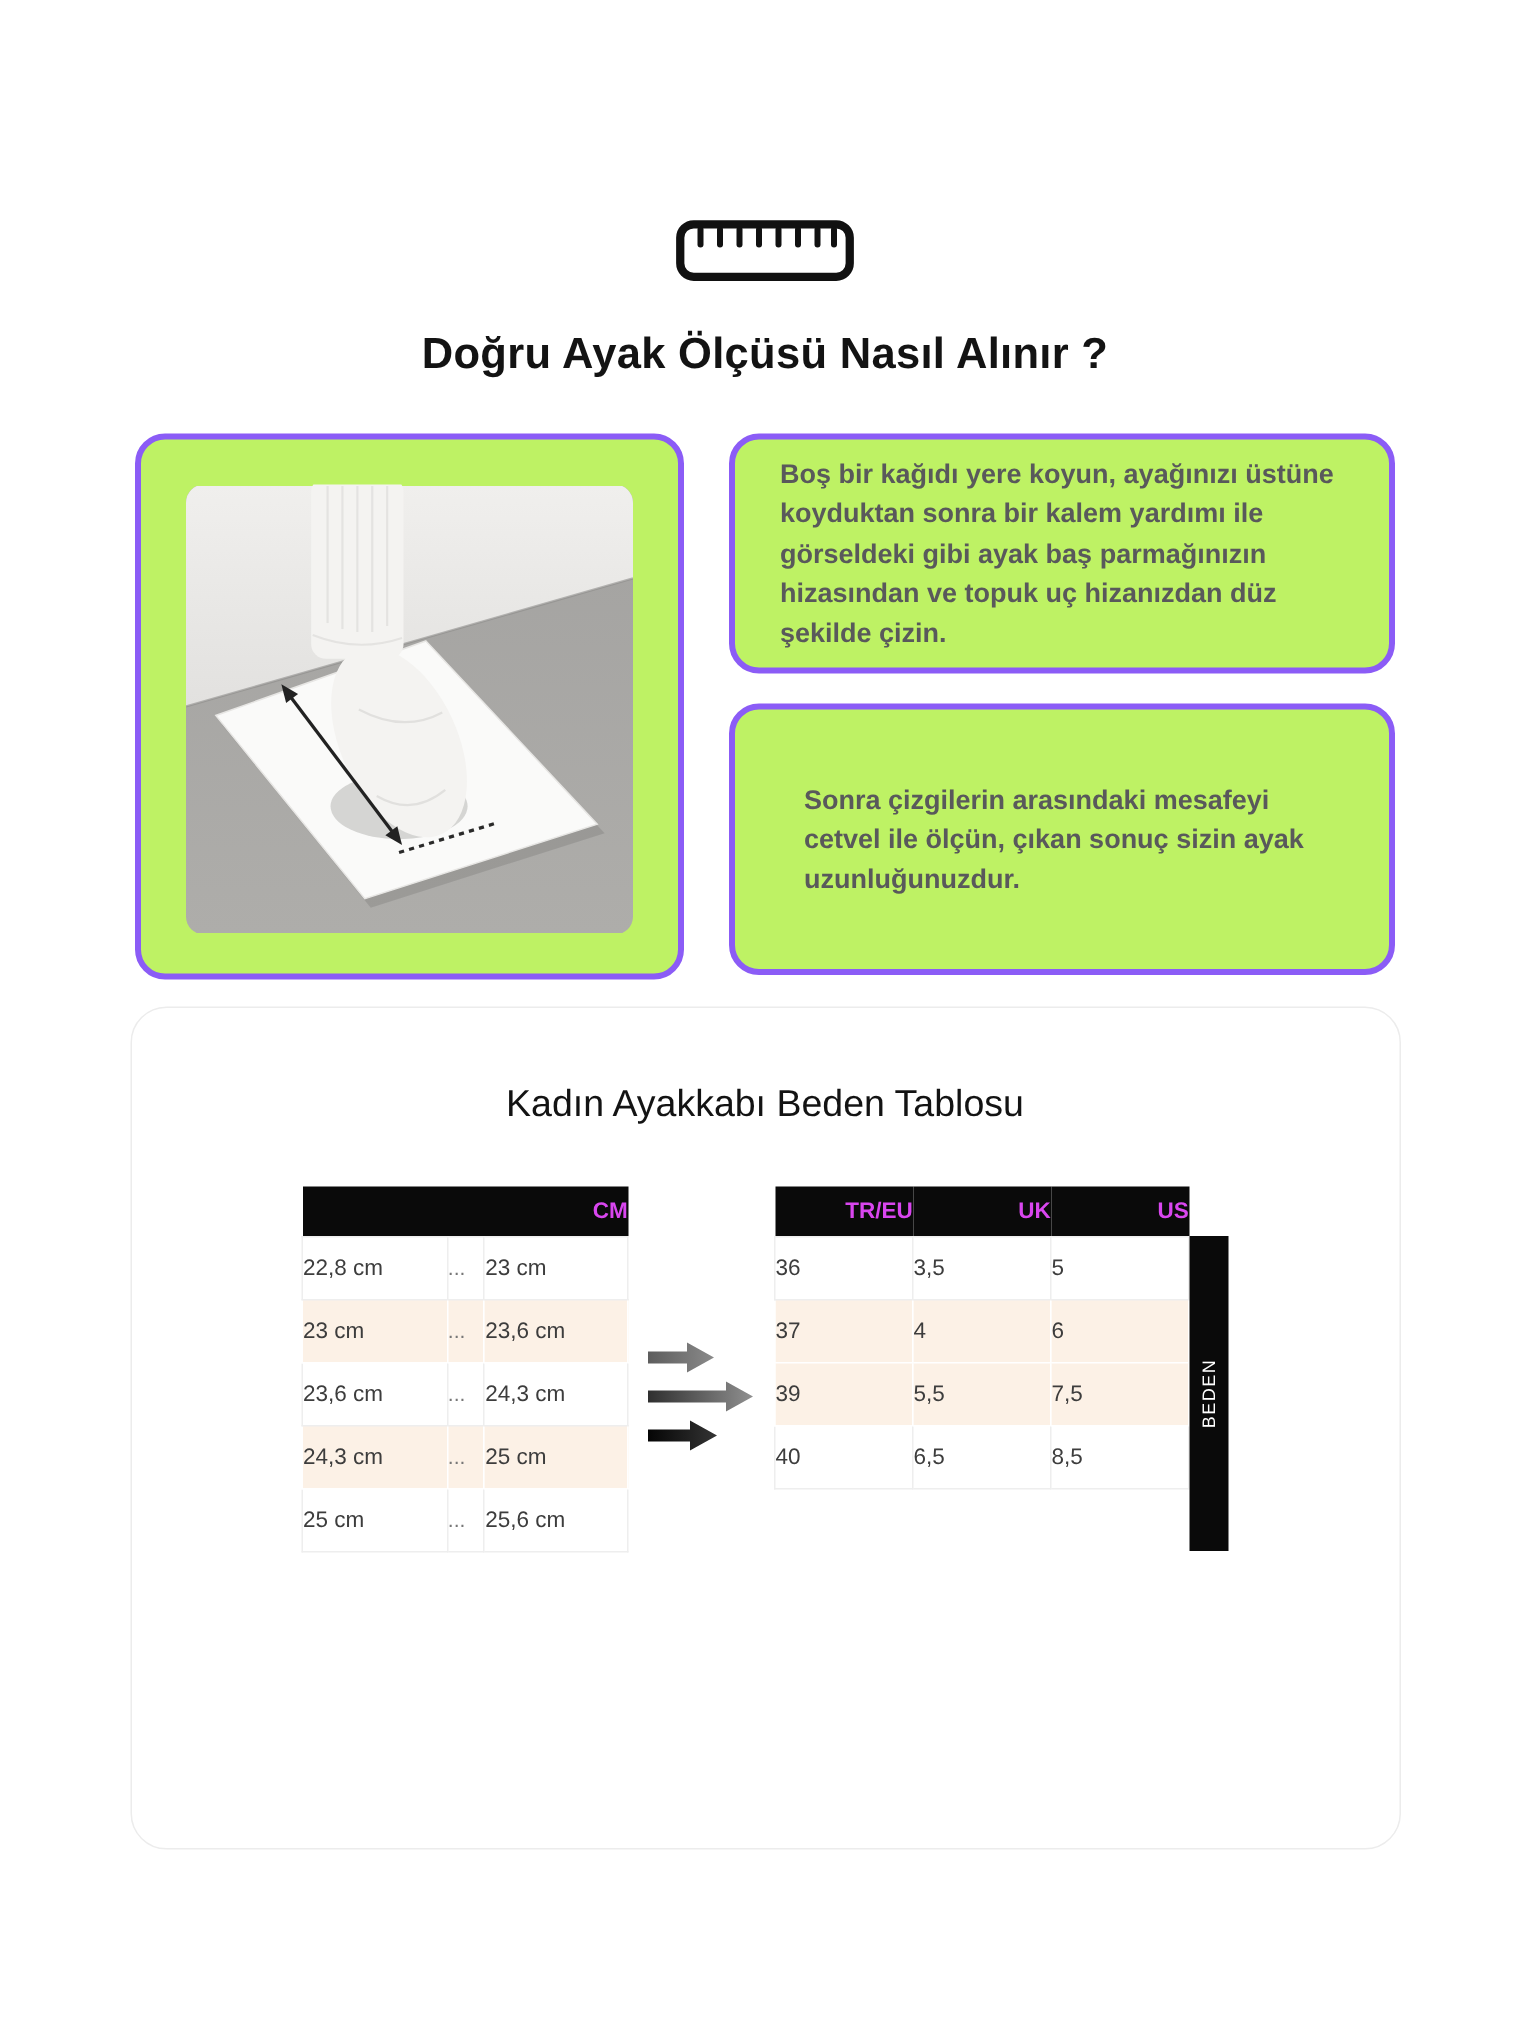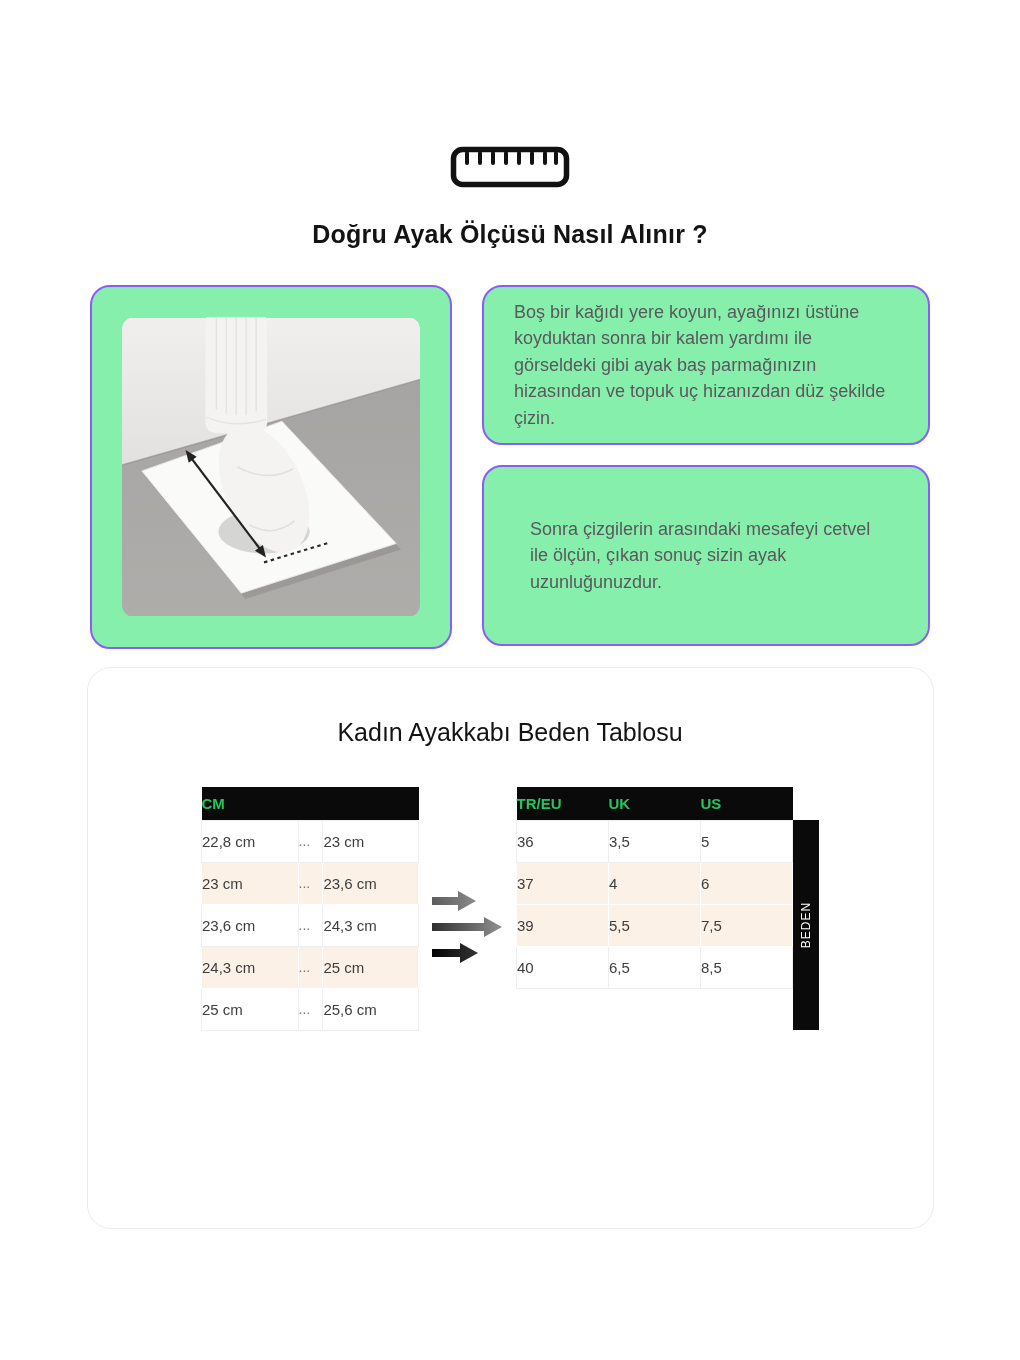--- a/index.html
+++ b/index.html
@@ -3,39 +3,39 @@
 <meta charset="utf-8">
 <style>
   * { margin: 0; padding: 0; box-sizing: border-box; }
   html, body { width: 1020px; height: 1360px; background: #ffffff; font-family: "Liberation Sans", sans-serif; }
   .page { width: 1020px; height: 1360px; position: relative; overflow: hidden; }
 
   
   .ruler-wrap { display: flex; justify-content: center; padding-top: 146px; }
 
   
-  .main-title { margin-top: 32px; text-align: center; font-size: 25px; font-weight: bold; color: #131313; letter-spacing: 0.2px; }
+  .main-title { margin-top: 32px; text-align: center; font-size: 29px; font-weight: bold; color: #131313; letter-spacing: 0.2px; }
 
   
   .howto-row { width: 840px; margin: 36px auto 0; display: flex; gap: 30px; }
-  .card { border: 2px solid #8b5cf6; border-radius: 20px; background: #86efac; }
+  .card { border: 4px solid #8b5cf6; border-radius: 20px; background: #bef264; font-weight: bold; }
   .photo-card { flex: 0 0 358px; height: 364px; padding: 30px; }
   .photo-frame { width: 298px; height: 300px; border-radius: 12px; overflow: hidden; display: block; }
   .howto-texts { flex: 1; display: flex; flex-direction: column; gap: 20px; }
   .text-card-1 { height: 160px; display: flex; align-items: center; padding: 0 30px; }
   .text-card-2 { height: 181px; display: flex; align-items: center; padding: 0 46px; }
   .howto-texts p { font-size: 18px; line-height: 26.5px; color: #59595b; }
 
   
   .size-card { width: 847px; margin: 18px auto 0; height: 562px; border: 1px solid #ececec; border-radius: 24px; background: #fff; }
   .size-title { padding-top: 50px; text-align: center; font-size: 25px; font-weight: normal; color: #131313; }
   .tables-row { margin-top: 40px; display: flex; justify-content: center; align-items: flex-start; }
 
   table { border-collapse: collapse; }
-  th { background: #0a0a0a; color: #22c55e; font-size: 15px; font-weight: 600; height: 33px; text-align: left; }
+  th { background: #0a0a0a; color: #d946ef; font-size: 15px; font-weight: 600; height: 33px; text-align: right; }
   td { height: 42px; text-align: left; font-size: 15px; color: #3d3d3d; border: 1px solid #eeeeee; background: #ffffff; }
   tr.alt td { background: #fcf1e6; border-color: #ffffff; }
   td.sep { color: #777; font-size: 14px; }
 
   .cm-table { width: 218px; }
   .cm-table .c1 { width: 97px; }
   .cm-table .c2 { width: 25px; }
   .cm-table .c3 { width: 96px; }
 
   .arrows-wrap { width: 97px; align-self: center; display: flex; justify-content: center; margin-top: 33px; }

